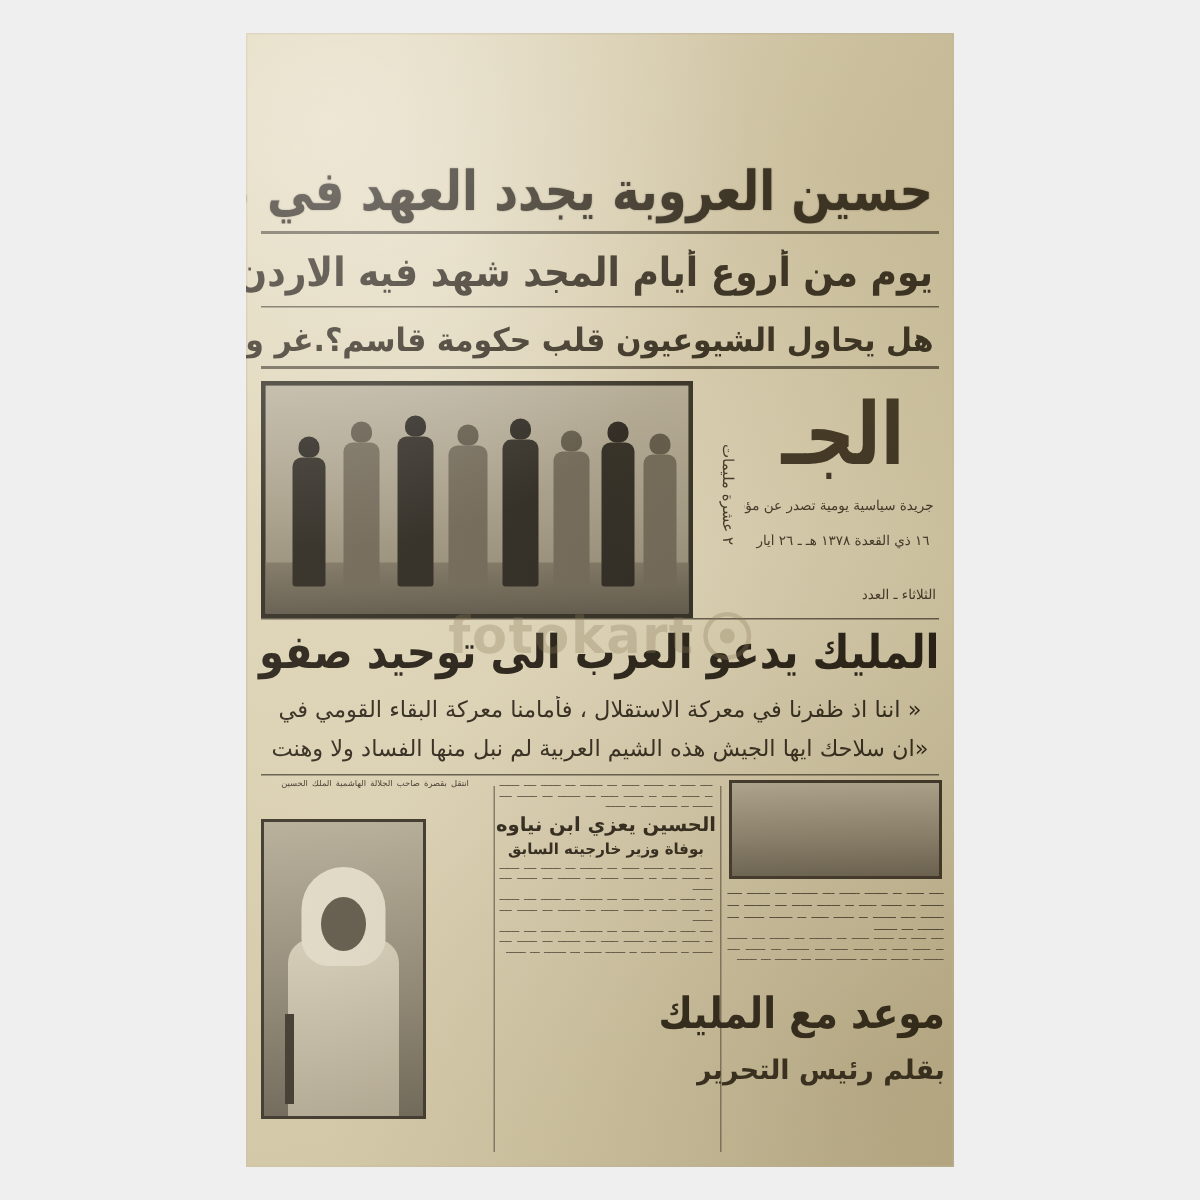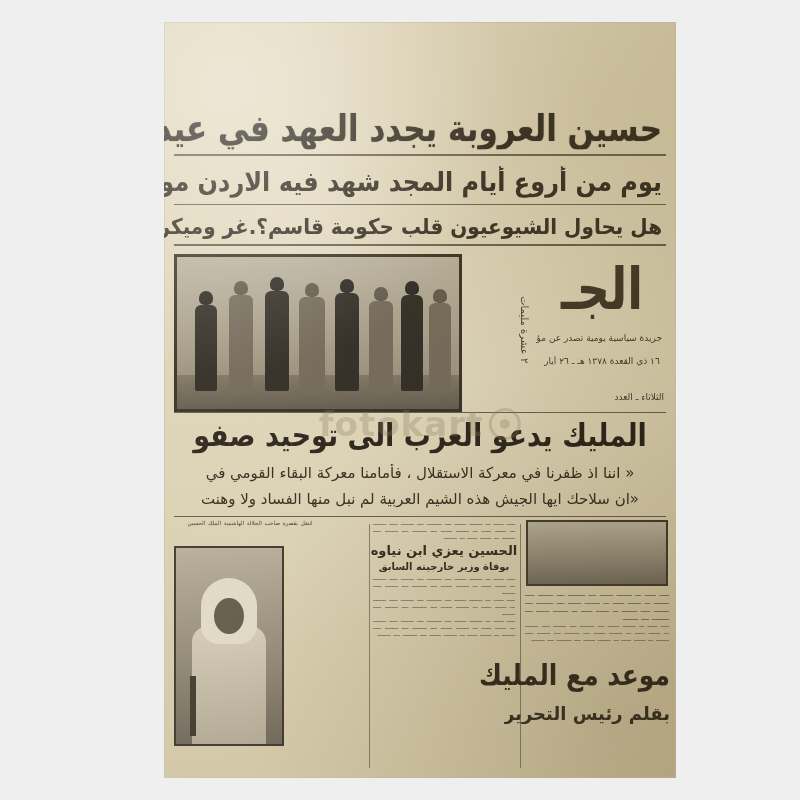--- a/index.html
+++ b/index.html
@@ -23,21 +23,20 @@
   .page {
     position: absolute;
     left: 164px;
     top: 22px;
     width: 472px;
     height: 756px;
     background:
       radial-gradient(ellipse at 30% 20%, #e6dcc0 0%, #ddd2b2 45%, #d2c6a2 80%, #c8bb94 100%);
     box-shadow: 0 0 0 1px #cfc4a3 inset;
     overflow: hidden;
-    padding-left: 40px;
   }
 
   
   .page::before {
     content: "";
     position: absolute;
     inset: 0;
     background:
       radial-gradient(circle at 12% 8%, rgba(255,255,255,0.35) 0%, rgba(255,255,255,0) 35%),
       radial-gradient(circle at 88% 92%, rgba(120,100,60,0.22) 0%, rgba(120,100,60,0) 45%),

